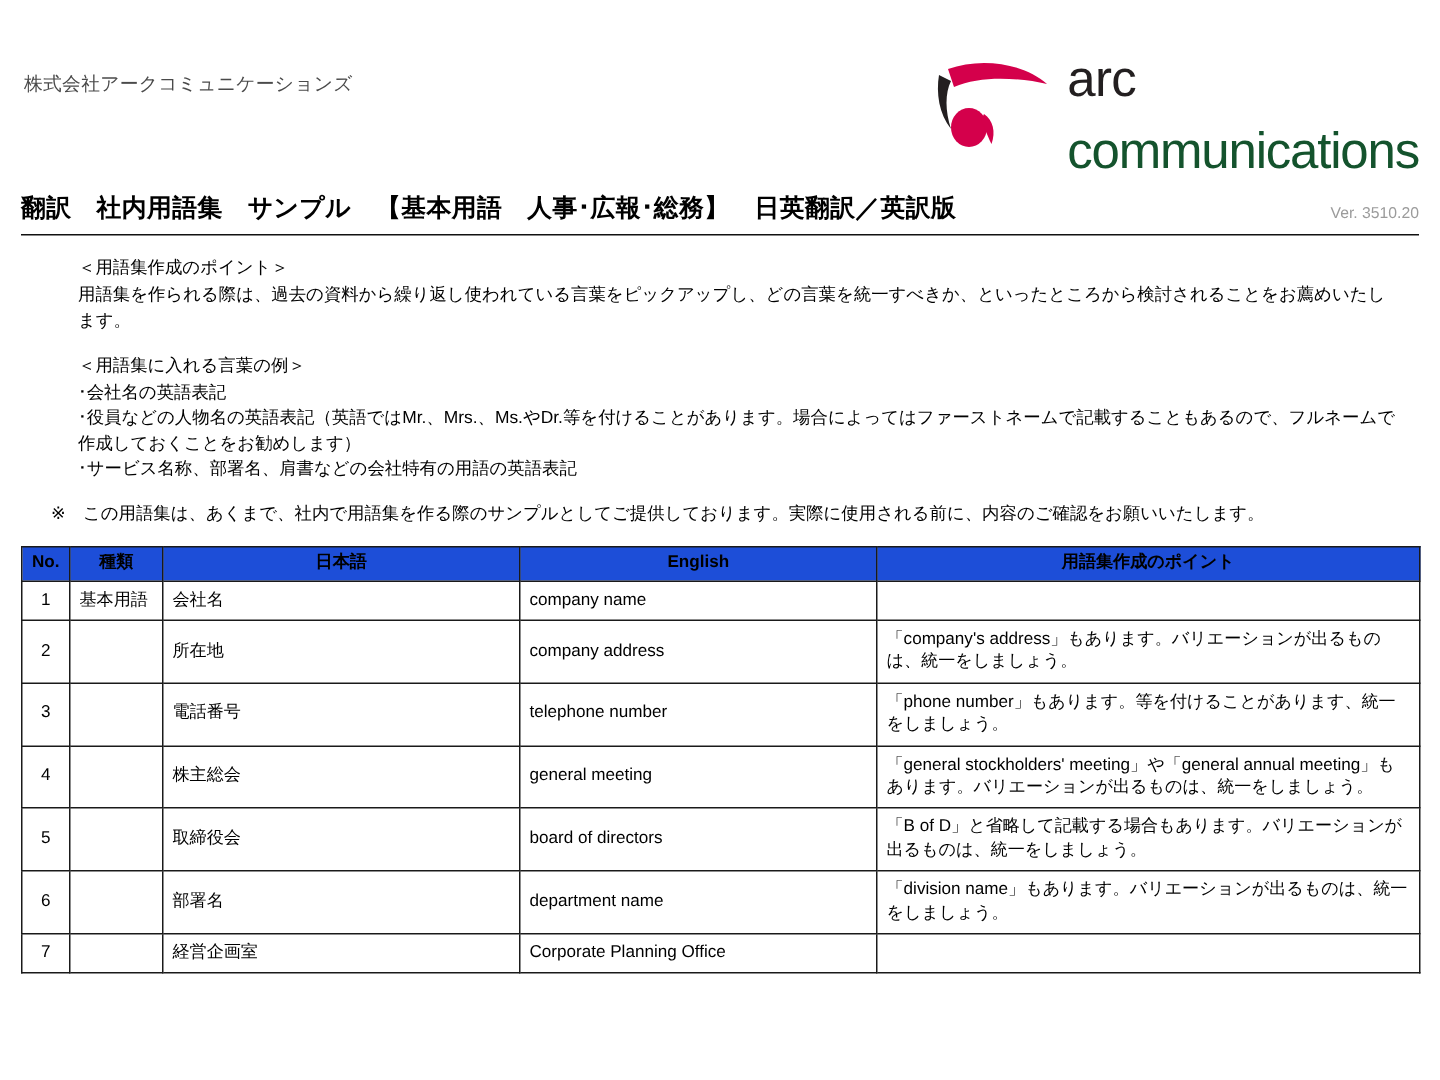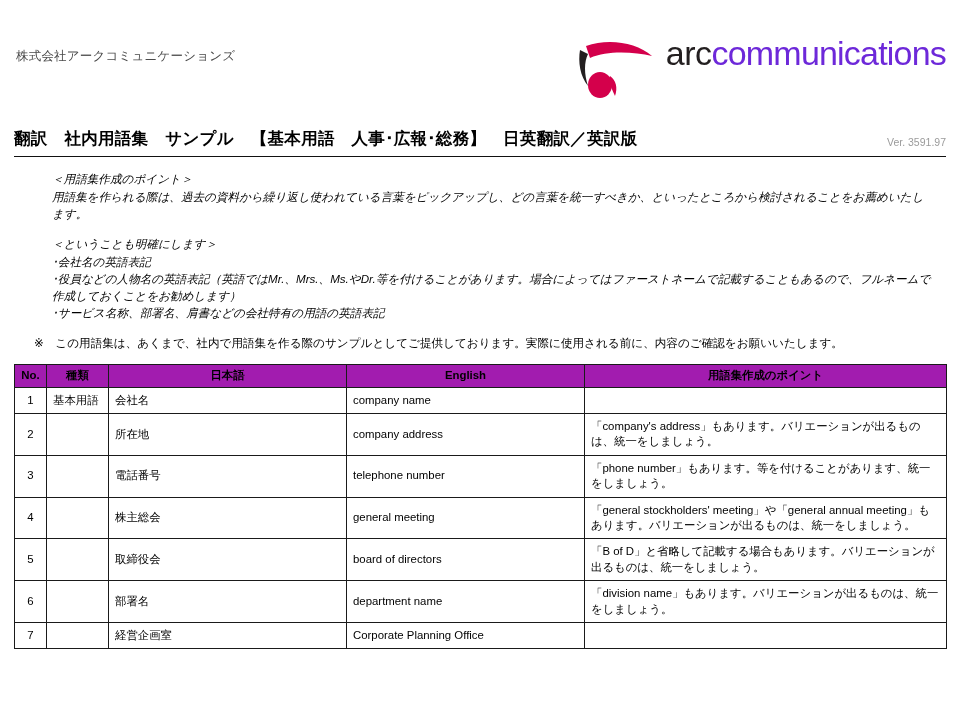--- a/index.html
+++ b/index.html
@@ -48,36 +48,36 @@
   .logo-mark {
     width: 82px;
     height: 66px;
     position: relative;
     margin-right: 10px;
     flex: none;
   }
   .logo-mark svg { display: block; }
   .logo-text {
     display: flex;
-    flex-direction: row;
+    flex-direction: column;
     justify-content: center;
     line-height: 1.0;
   }
   .logo-text .lt1 {
     font-size: 34px;
     font-weight: 400;
     color: #231f20;
     letter-spacing: -0.5px;
   }
   .logo-text .lt2 {
     font-size: 34px;
     font-weight: 400;
-    color: #6d28d9;
+    color: #14532d;
     letter-spacing: -0.8px;
-    margin-top: 0;
+    margin-top: 14px;
   }
 
   
   .title-row {
     position: relative;
     margin: 0 14px;
     padding-bottom: 6px;
     border-bottom: 1.5px solid #111111;
     display: flex;
     align-items: flex-end;
@@ -100,21 +100,20 @@
   
   .intro {
     margin: 14px 26px 0 52px;
     font-size: 11.6px;
     line-height: 1.45;
   }
   .section {
     margin: 14px 26px 0 52px;
     font-size: 11.6px;
     line-height: 1.45;
-    font-style: italic;
   }
   .section .head {
     margin-bottom: 1px;
   }
   .section p {
     margin: 0;
   }
   .note {
     margin: 14px 26px 0 34px;
     font-size: 11.6px;
@@ -136,21 +135,21 @@
     border: 1px solid #1a1a1a;
     padding: 5px 6px;
     vertical-align: middle;
     line-height: 1.35;
   }
   table.glossary thead th {
     text-align: center;
     font-weight: bold;
     height: 16px;
     padding: 3px 4px;
-    background: #a21caf;
+    background: #1d4ed8;
   }
   table.glossary td.c-no {
     text-align: center;
   }
   col.col-no { width: 32px; }
   col.col-kind { width: 62px; }
   col.col-ja { width: 238px; }
   col.col-en { width: 238px; }
   col.col-point { width: 362px; }
 
@@ -175,31 +174,31 @@
       </div>
       <div class="logo-text">
         <span class="lt1">arc</span>
         <span class="lt2">communications</span>
       </div>
     </div>
   </div>
 
   <div class="title-row">
     <div class="doc-title">翻訳　社内用語集　サンプル　【基本用語　人事･広報･総務】　日英翻訳／英訳版</div>
-    <div class="doc-version">Ver. 3591.97</div>
+    <div class="doc-version">Ver. 3510.20</div>
   </div>
 
 
   <div class="section">
     <div class="head">＜用語集作成のポイント＞</div>
     <p>用語集を作られる際は、過去の資料から繰り返し使われている言葉をピックアップし、どの言葉を統一すべきか、といったところから検討されることをお薦めいたします。</p>
   </div>
 
   <div class="section">
-    <div class="head">＜ということも明確にします＞</div>
+    <div class="head">＜用語集に入れる言葉の例＞</div>
     <p>･会社名の英語表記</p>
     <p>･役員などの人物名の英語表記（英語ではMr.、Mrs.、Ms.やDr.等を付けることがあります。場合によってはファーストネームで記載することもあるので、フルネームで作成しておくことをお勧めします）</p>
     <p>･サービス名称、部署名、肩書などの会社特有の用語の英語表記</p>
   </div>
 
   <div class="note">※　この用語集は、あくまで、社内で用語集を作る際のサンプルとしてご提供しております。実際に使用される前に、内容のご確認をお願いいたします。</div>
 
   <div class="table-wrap">
     <table class="glossary">
       <colgroup>

